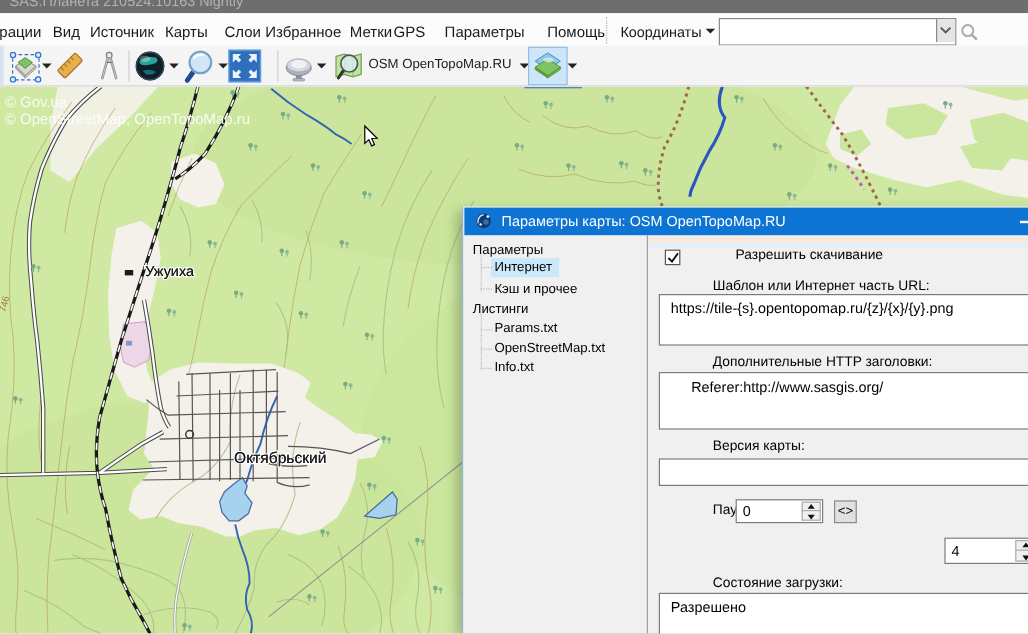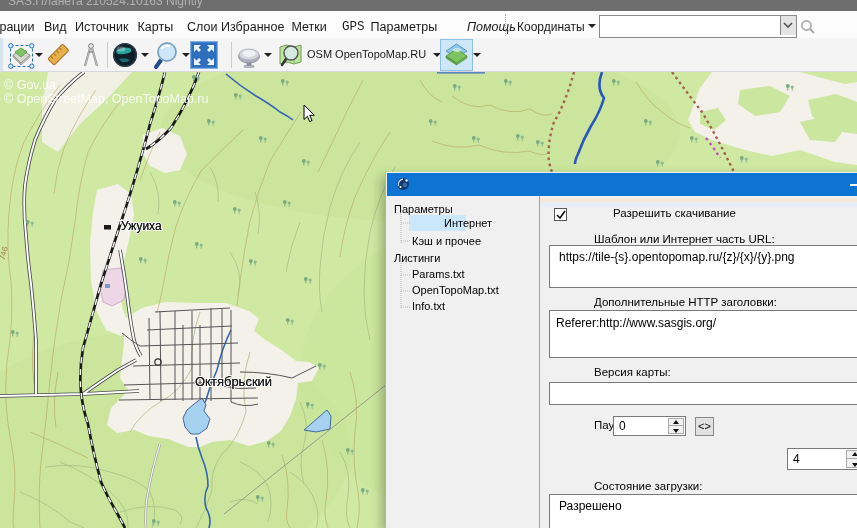--- a/index.html
+++ b/index.html
@@ -232,23 +232,23 @@
   </div>
 
 <div class="abs" id="menubar">
   <span class="mi" style="left:-24px;">Операции</span>
   <span class="mi" style="left:44px;">Вид</span>
   <span class="mi" style="left:75px;">Источник</span>
   <span class="mi" style="left:137.5px;">Карты</span>
   <span class="mi" style="left:187px;">Слои</span>
   <span class="mi" style="left:221px;">Избранное</span>
   <span class="mi" style="left:291.5px;">Метки</span>
-  <span class="mi" style="left:342px;font-family:Liberation Mono, monospace;">GPS</span>
+  <span class="mi" style="left:328px;">GPS</span>
   <span class="mi" style="left:370.5px;">Параметры</span>
-  <span class="mi" style="left:467px;font-style:italic;">Помощь</span>
+  <span class="mi" style="left:456px;">Помощь</span>
   <span class="abs" style="left:505px;top:3px;width:1px;height:22px;border-left:1px dotted #b0b0b0;"></span>
   <span class="mi" style="left:517px;font-size:12px;">Координаты</span>
   <span class="darr" style="left:588px;top:13px;"></span>
   <span class="abs" style="left:599px;top:4px;width:196px;height:21px;background:#fff;border:1px solid #8a8a8a;"></span>
   <span class="abs" style="left:780px;top:5px;width:15px;height:19px;background:#e4e4e4;border-left:1px solid #8a8a8a;"></span>
   <svg class="abs" style="left:782px;top:10px;" width="12" height="9">
       <path d="M2 2 L6 6 L10 2" stroke="#555" stroke-width="1.6" fill="none"></path>
     </svg>
   <svg class="abs" style="left:800px;top:8px;" width="16" height="16">
      <circle cx="6.5" cy="6.5" r="4.6" fill="none" stroke="#a9a9a9" stroke-width="1.6"></circle>
@@ -338,63 +338,64 @@
     <path d="M12.5 7 L23 14 L12.5 21 L2 14 Z" fill="#7fc463" stroke="#4e9239" stroke-width="0.8"></path>
     <path d="M2 14 L12.5 21 L12.5 23 L2 16 Z" fill="#5da042" stroke="#4e9239" stroke-width="0.6"></path>
     <path d="M23 14 L12.5 21 L12.5 23 L23 16 Z" fill="#6cb04e" stroke="#4e9239" stroke-width="0.6"></path>
     <path d="M8 8 Q12 4 18 8 Q14 12 8 8" fill="#e8f4fc" opacity="0.7"></path>
   </svg>
   <span class="darr" style="left:473px;top:15px;"></span>
 </div>
 
 <div class="abs" id="dlg">
   <div class="abs" id="dlgtitle">
+    <span class="txt">Параметры карты: OSM OpenTopoMap.RU</span>
     <span class="abs" style="left:463px;top:11px;width:9px;height:1.5px;background:#fff;"></span>
   </div>
 
   <div class="abs" style="left:154px;top:26px;width:341px;height:4px;background:#fbe7d5;"></div>
   <div class="abs" style="left:154px;top:30px;width:341px;height:5px;background:#e7eef8;"></div>
 
   <div class="abs" style="left:153px;top:24px;width:1px;height:332px;background:#a0a0a0;"></div>
 
   <svg class="abs" style="left:10px;top:5px;" width="14" height="14">
     <circle cx="7" cy="7" r="6" fill="#123a6e"></circle>
     <path d="M2.5 9 A5.5 5.5 0 0 1 7 2" stroke="#cfe0f4" stroke-width="1.3" fill="none"></path>
     <circle cx="9" cy="8" r="2.2" fill="#3a6ea8"></circle>
     <circle cx="4.5" cy="10" r="1" fill="#fff"></circle>
     <circle cx="10.5" cy="3.5" r="1.2" fill="#e8f0fa"></circle>
   </svg>
 
   <span class="tree" style="left:8px;top:31px;">Параметры</span>
   <span class="abs" style="left:23px;top:43px;width:57px;height:16px;background:#cbe8fa;"></span>
-  <span class="tree" style="left:26px;top:45px;margin-left:32px;">Интернет</span>
+  <span class="tree" style="left:26px;top:45px;">Интернет</span>
   <span class="tree" style="left:26px;top:63px;">Кэш и прочее</span>
   <span class="tree" style="left:8px;top:80px;">Листинги</span>
   <span class="tree" style="left:26px;top:96px;">Params.txt</span>
-  <span class="tree" style="left:26px;top:112px;">OpenTopoMap.txt</span>
+  <span class="tree" style="left:26px;top:112px;">OpenStreetMap.txt</span>
   <span class="tree" style="left:26px;top:128px;">Info.txt</span>
   <svg class="abs" style="left:14px;top:40px;" width="12" height="100">
     <path d="M1 0 V31" stroke="#b8b8b8" stroke-width="1" stroke-dasharray="1,1" fill="none"></path>
     <path d="M1 11 H10 M1 29 H10" stroke="#b8b8b8" stroke-width="1" stroke-dasharray="1,1" fill="none"></path>
     <path d="M1 49 V97" stroke="#b8b8b8" stroke-width="1" stroke-dasharray="1,1" fill="none"></path>
     <path d="M1 63 H10 M1 79 H10 M1 95 H10" stroke="#b8b8b8" stroke-width="1" stroke-dasharray="1,1" fill="none"></path>
   </svg>
 
   <span class="abs" style="left:168px;top:36px;width:11px;height:11px;background:#fff;border:1px solid #555;"></span>
   <svg class="abs" style="left:169px;top:37px;" width="12" height="12">
       <path d="M2 6 L5 9 L10 2" stroke="#111" stroke-width="1.6" fill="none"></path>
     </svg>
   <span class="lbl" style="left:185px;top:35px;">Разрешить скачивание</span>
   <span class="lbl" style="left:166px;top:61px;">Шаблон или Интернет часть URL:</span>
   <div class="tbox" style="left:163px;top:73px;width:340px;height:41px;">
       <span class="abs" style="left:9px;top:4px;">https://tile-{s}.opentopomap.ru/{z}/{x}/{y}.png</span>
     </div>
   <span class="lbl" style="left:166px;top:124px;">Дополнительные HTTP заголовки:</span>
   <div class="tbox" style="left:163px;top:138px;width:340px;height:46px;">
-      <span class="abs" style="left:6px;top:5px;">Referer:http://www.sasgis.org/</span>
+      <span class="abs" style="left:26px;top:5px;">Referer:http://www.sasgis.org/</span>
     </div>
   <span class="lbl" style="left:166px;top:194px;text-align:right;">Версия карты:</span>
   <div class="tbox" style="left:163px;top:210px;width:340px;height:21px;"></div>
   <span class="lbl" style="left:166px;top:247px;">Пауза, мс:</span>
   <div class="tbox" style="left:227px;top:244px;width:71px;height:18px;">
       <span class="abs" style="left:5px;top:2px;">0</span>
     <span class="abs" style="right:1px;top:1px;width:14px;height:7px;background:#f0f0f0;border:1px solid #ababab;"></span>
     <span class="abs" style="right:1px;bottom:1px;width:14px;height:7px;background:#f0f0f0;border:1px solid #ababab;"></span>
     <svg class="abs" style="right:2px;top:2px;" width="14" height="16">
         <path d="M7 1 L10 5 L4 5 Z" fill="#111"></path>

